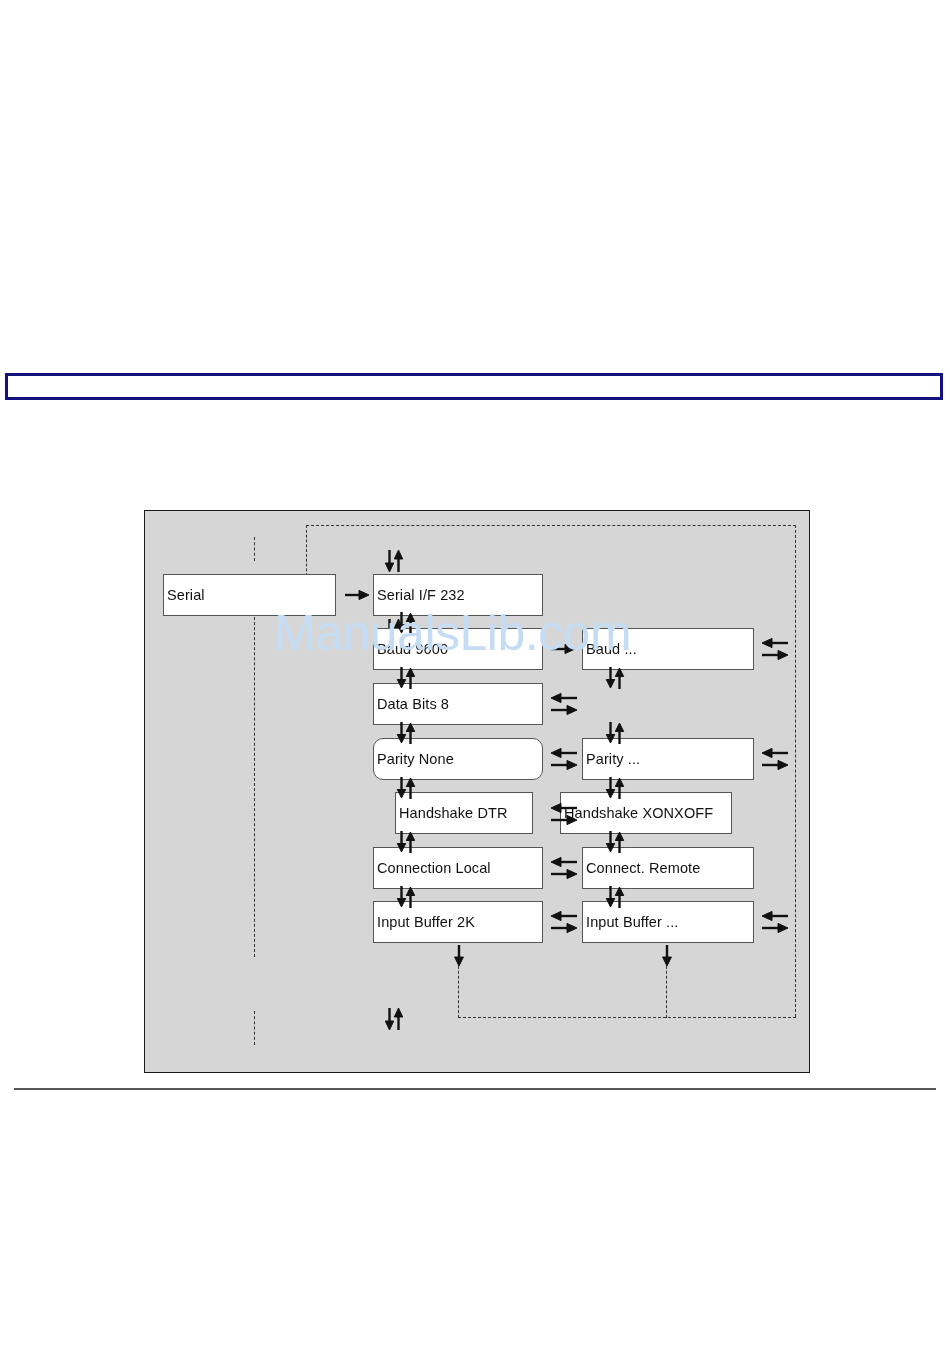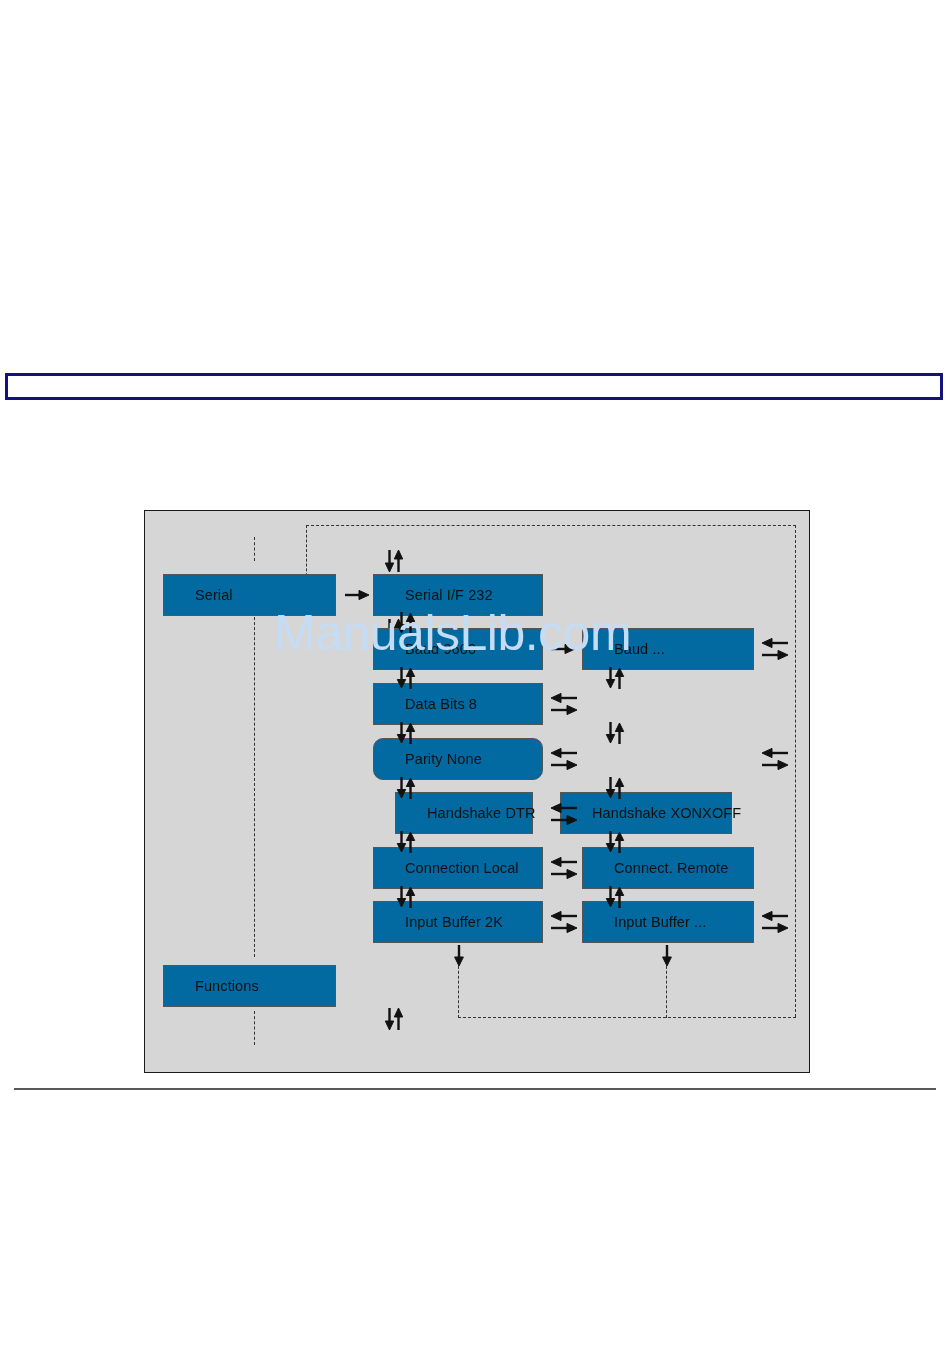--- a/index.html
+++ b/index.html
@@ -44,28 +44,28 @@
     height: 563px;
     background: #d6d6d6;
     border: 1.5px solid #1a1a1a;
     box-sizing: border-box;
     overflow: hidden;
   }
 
   
   .node {
     position: absolute;
-    background: #0369a1;
+    background: #ffffff;
     border: 1.5px solid #555555;
     box-sizing: border-box;
     font-size: 14.5px;
     color: #111111;
     display: flex;
     align-items: center;
-    padding-left: 31px;
+    padding-left: 3px;
     white-space: nowrap;
     letter-spacing: 0.1px;
   }
 
   
   .dash-v {
     position: absolute;
     width: 0;
     border-left: 1.5px dashed #333333;
   }
@@ -115,21 +115,20 @@
   <div class="dash-v" style="left:313px; top:450px; height:57px;"></div>
 
   <div class="dash-v" style="left:521px; top:450px; height:57px;"></div>
 
   <div class="dash-v" style="left:109px; top:26px; height:24px;"></div>
   <div class="dash-v" style="left:109px; top:96px; height:350px;"></div>
   <div class="dash-v" style="left:109px; top:500px; height:34px;"></div>
 
   <div class="node" style="left:18px; top:63px; width:173px; height:42px;">Serial</div>
 
-  <div class="node" style="left:18px; top:454px; width:173px; height:42px;">Functions</div>
 
   <div class="glyph" style="left:238px; top:37px;">
     <svg width="26" height="26" viewBox="0 0 26 26">
       <g fill="#111" stroke="#111">
         <line x1="6.5" y1="2" x2="6.5" y2="18" stroke-width="2.4"></line>
         <polygon points="6.5,24 2.3,15 10.7,15"></polygon>
         <line x1="15.5" y1="24" x2="15.5" y2="8" stroke-width="2.4"></line>
         <polygon points="15.5,2 11.3,11 19.7,11"></polygon>
       </g>
     </svg>
@@ -246,20 +245,21 @@
       <g fill="#111" stroke="#111">
         <line x1="8" y1="0" x2="8" y2="14" stroke-width="2.4"></line>
         <polygon points="8,21 3.6,12 12.4,12"></polygon>
       </g>
     </svg>
   </div>
 
   <div class="node" style="left:437px; top:117px; width:172px; height:42px;">Baud ...</div>
 
 
+  <div class="node" style="left:437px; top:227px; width:172px; height:42px;">Parity ...</div>
 
   <div class="node" style="left:415px; top:281px; width:172px; height:42px;">Handshake XONXOFF</div>
 
   <div class="node" style="left:437px; top:336px; width:172px; height:42px;">Connect. Remote</div>
 
   <div class="node" style="left:437px; top:390px; width:172px; height:42px;">Input Buffer ...</div>
 
   <div class="glyph" style="left:459px; top:156px;">
     <svg width="26" height="22" viewBox="0 0 26 22">
       <g fill="#111" stroke="#111">

